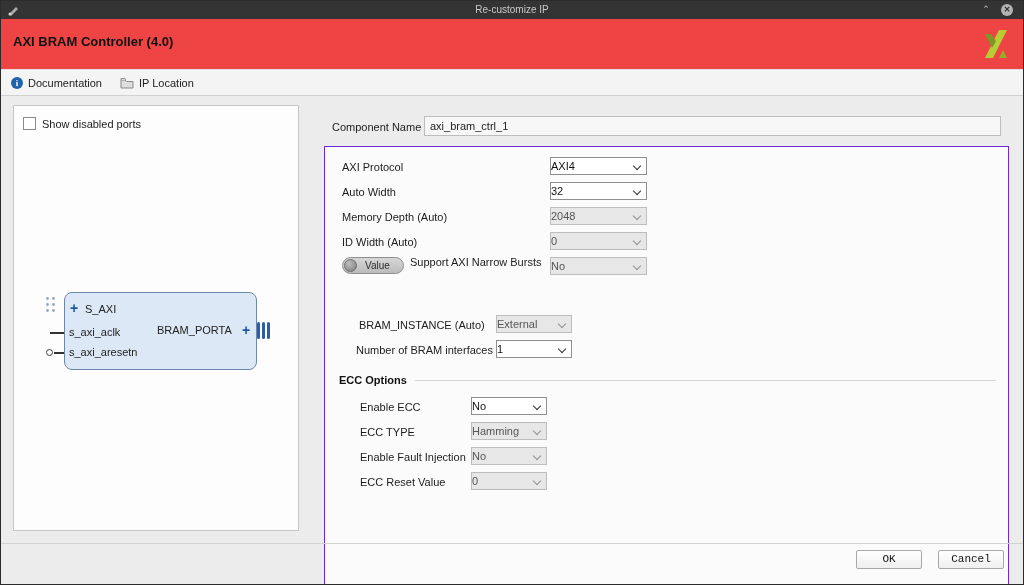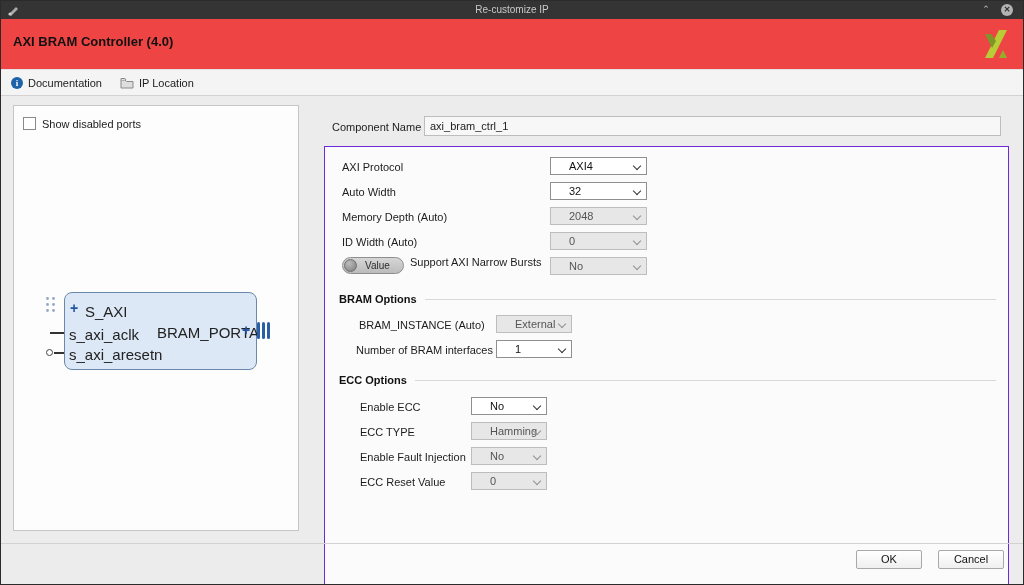--- a/index.html
+++ b/index.html
@@ -26,51 +26,51 @@
            border-top:1px solid #e2e2e2;border-bottom:1px solid #d2d2d2;display:flex;align-items:center;padding-left:10px;gap:18px}
   .tool-item{display:flex;align-items:center;gap:5px;cursor:pointer;color:#1c1c1c}
   .info-ic{width:12px;height:12px;border-radius:50%;background:#1e62a8;color:#fff;font-size:9px;font-weight:bold;
            line-height:12px;text-align:center;font-family:"Liberation Serif",serif}
 
   
   .left-panel{position:absolute;left:12px;top:104px;width:286px;height:426px;background:#fdfdfd;border:1px solid #c6c6c6}
   .chkbox{position:absolute;left:9px;top:11px;width:13px;height:13px;background:#fff;border:1px solid #8a8a8a;cursor:pointer}
   .chk-label{position:absolute;left:28px;top:12px;color:#1c1c1c}
   .ipblock{position:absolute;left:50px;top:186px;width:193px;height:78px;background:#dce8f5;border:1px solid #6b87ad;border-radius:8px}
-  .port-text{position:absolute;font-size:15px;color:#222;white-space:nowrap}
+  .port-text{position:absolute;font-size:11px;color:#222;white-space:nowrap}
   .plus{position:absolute;color:#1f55a0;font-size:14px;font-weight:bold;line-height:12px;cursor:pointer}
   .stub{position:absolute;background:#333}
   .ncirc{position:absolute;width:7px;height:7px;border:1.5px solid #444;border-radius:50%;background:#fff}
   .busbar{position:absolute;width:3px;height:17px;background:#2a5fa8;border-radius:1.5px}
 
   
   .cn-label{position:absolute;left:331px;top:120px;color:#1c1c1c}
   .cn-field{position:absolute;left:423px;top:115px;width:577px;height:19px;background:#f7f7f7;border:1px solid #bdbdbd;
             font-family:"Liberation Sans",sans-serif;font-size:11px;color:#222;padding:9px 5px}
 
   
   .form-panel{position:absolute;left:323px;top:145px;width:685px;height:475px;background:#fbfbfb;border:1px solid #6d28d9}
   .lbl{position:absolute;color:#1c1c1c;line-height:15px;white-space:nowrap}
   .dd{position:absolute;height:18px;background:#fff;border:1px solid #8f8f8f;display:flex;align-items:center;
-      padding:0 18px 0 18px;cursor:pointer;color:#111}
+      padding:0 18px 0 0;cursor:pointer;color:#111}
   .dd .chev{position:absolute;right:6px;top:5px;width:6px;height:6px;border-right:1.5px solid #333;border-bottom:1.5px solid #333;transform:rotate(45deg)}
   .dd.disabled{background:#e7e7e7;border-color:#bdbdbd;color:#555;cursor:default}
   .dd.disabled .chev{border-color:#919191}
   .sect{position:absolute;display:flex;align-items:center;gap:8px;font-weight:bold;color:#111}
   .sect .rule{height:1px;background:#d8d8d8;flex:1}
   .toggle{position:absolute;left:17px;top:110px;width:62px;height:17px;border-radius:9px;border:1px solid #8e8e8e;
           background:linear-gradient(#d6d6d6,#bcbcbc);cursor:pointer}
   .toggle .knob{position:absolute;left:1px;top:1px;width:13px;height:13px;border-radius:50%;
                 background:radial-gradient(circle at 35% 30%,#bdbdbd,#7d7d7d);border:1px solid #6f6f6f}
   .toggle .tg-label{position:absolute;left:22px;top:2px;font-size:10px;color:#2e2e2e}
 
   
   .foot-rule{position:absolute;left:0;top:542px;width:100%;height:1px;background:#d2d2d2}
   .btn{position:absolute;top:549px;width:66px;height:19px;background:linear-gradient(#ffffff,#efefef);
-       border:1px solid #a8a8a8;border-radius:2px;font-family:Liberation Sans, sans-serif;font-size:11px;color:#111;
+       border:1px solid #a8a8a8;border-radius:2px;font-family:Liberation Mono, monospace;font-size:11px;color:#111;
        text-align:center;line-height:17px;cursor:pointer}
 </style>
 </head>
 <body>
 
 <div class="win">
 
   <div class="titlebar">
     <svg class="abs" style="left:6px;top:3px" width="12" height="12">
       <path d="M2 10 L9 3 L11 5 L4 12 Z" fill="#a9a9a9"></path>
@@ -167,24 +167,20 @@
     <div class="toggle">
       <span class="knob"></span>
       <span class="tg-label">Value</span>
     </div>
     <span class="lbl" style="left:85px;top:108px">Support AXI Narrow Bursts</span>
     <div class="dd disabled" style="left:225px;top:110px;width:97px">
       <span>No</span>
       <span class="chev"></span>
     </div>
 
-    <div class="sect" style="left:14px;top:146px;width:657px">
-      <span>BRAM Options</span>
-      <span class="rule"></span>
-    </div>
 
     <span class="lbl" style="left:34px;top:171px">BRAM_INSTANCE (Auto)</span>
     <div class="dd disabled" style="left:171px;top:168px;width:76px">
       <span>External</span>
       <span class="chev"></span>
     </div>
 
     <span class="lbl" style="left:31px;top:196px">Number of BRAM interfaces</span>
     <div class="dd" style="left:171px;top:193px;width:76px">
       <span>1</span>

